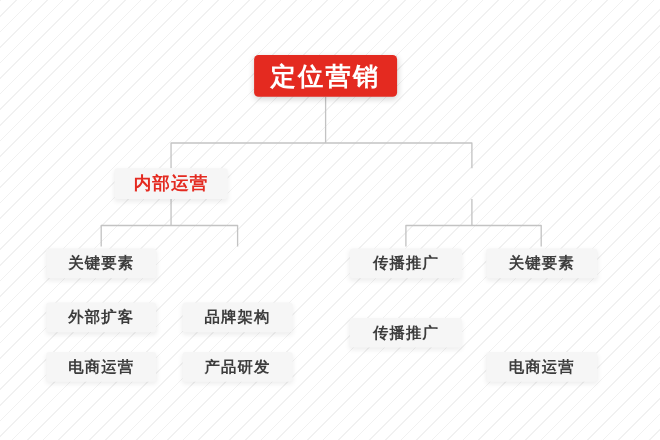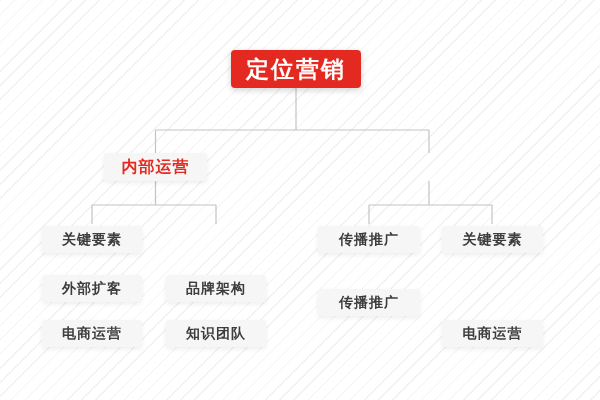--- a/index.html
+++ b/index.html
@@ -86,20 +86,20 @@
   </svg>
 
   <div class="node root" style="left:231px; top:50px; width:130px; height:38px;">定位营销</div>
 
   <div class="node branch" style="left:104px; top:153px; width:103px; height:28px;">内部运营</div>
 
   <div class="node leaf" style="left:42px;  top:226px; width:100px; height:27px;">关键要素</div>
   <div class="node leaf" style="left:42px;  top:275px; width:100px; height:27px;">外部扩客</div>
   <div class="node leaf" style="left:166px; top:275px; width:100px; height:27px;">品牌架构</div>
   <div class="node leaf" style="left:42px;  top:320px; width:100px; height:27px;">电商运营</div>
-  <div class="node leaf" style="left:166px; top:320px; width:100px; height:27px;">知识团队</div>
+  <div class="node leaf" style="left:166px; top:320px; width:100px; height:27px;">产品研发</div>
 
   <div class="node leaf" style="left:318px; top:226px; width:102px; height:27px;">传播推广</div>
   <div class="node leaf" style="left:442px; top:226px; width:101px; height:27px;">关键要素</div>
   <div class="node leaf" style="left:318px; top:275px; width:102px; height:27px;margin-top:14px;">传播推广</div>
   <div class="node leaf" style="left:442px; top:320px; width:101px; height:27px;">电商运营</div>
 
 </div>
 
 </body></html>

